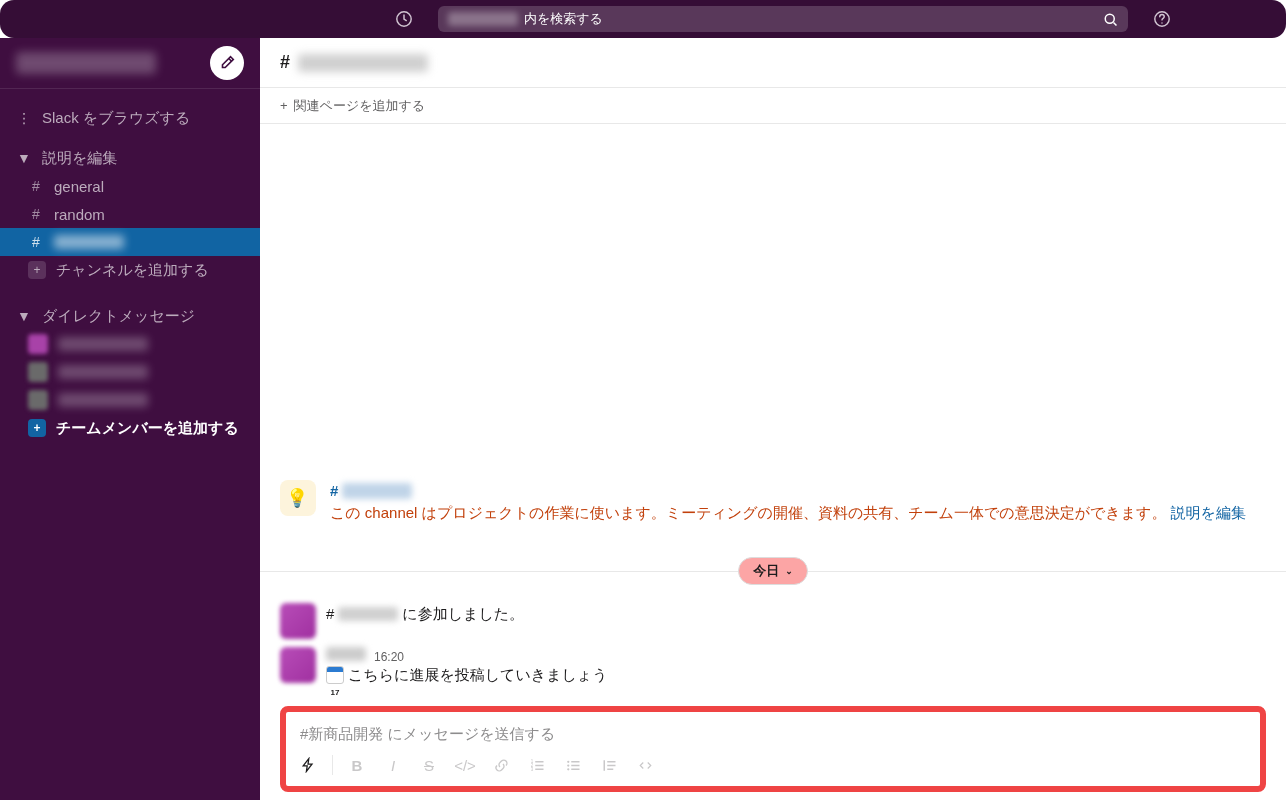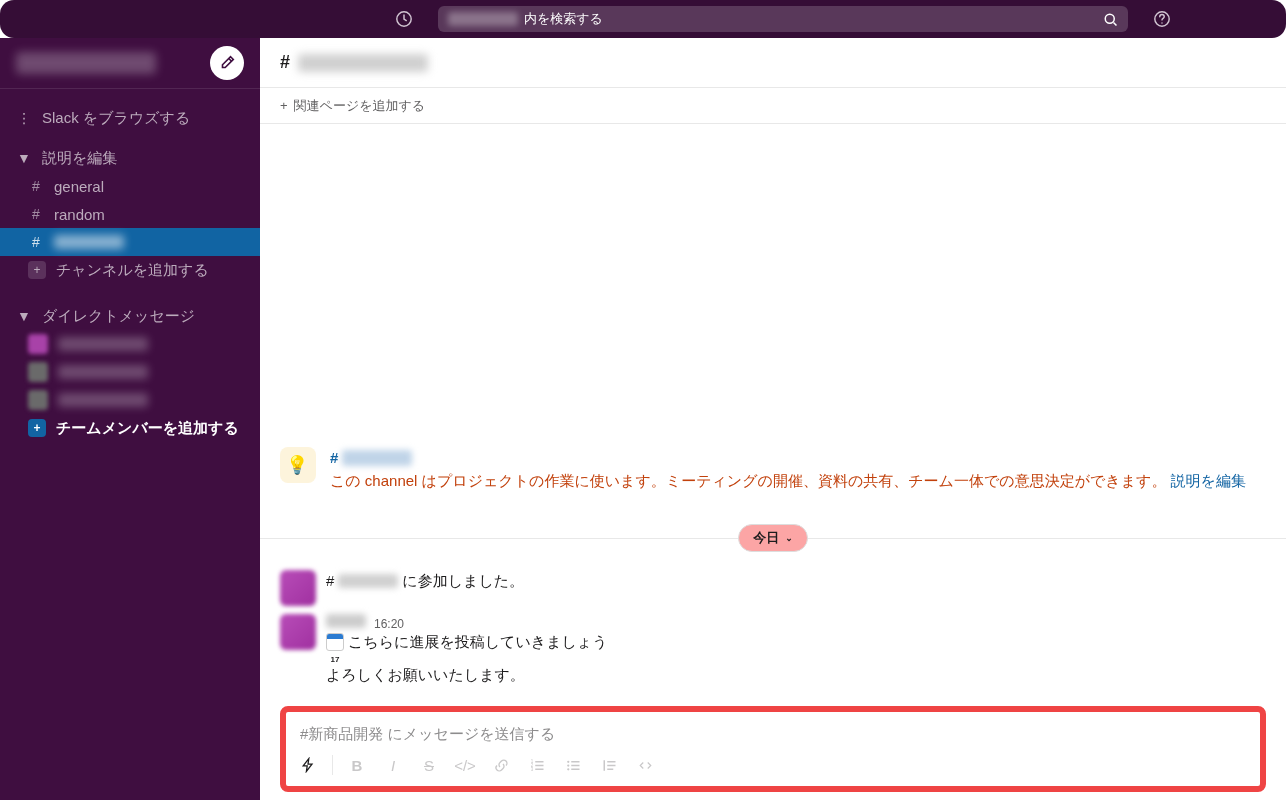--- a/index.html
+++ b/index.html
@@ -232,25 +232,20 @@
             <div class="msg-head">
               <span class="msg-user-blur"></span>
               <span class="msg-time">16:20</span>
             </div>
             <div class="msg-text">
               <span class="cal-emoji"><span>17</span></span>
               <span>こちらに進展を投稿していきましょう</span>
             </div>
           </div>
         </div>
-        <div class="msg continued">
-          <div class="msg-text">
-            <span>よろしくお願いいたします。</span>
-          </div>
-        </div>
 
         <div style="height:12px;"></div>
       </div>
 
       <div class="composer">
         <div class="composer-input">
           <span>#新商品開発 にメッセージを送信する</span>
         </div>
         <div class="composer-toolbar">
           <div class="tb-btn action">

